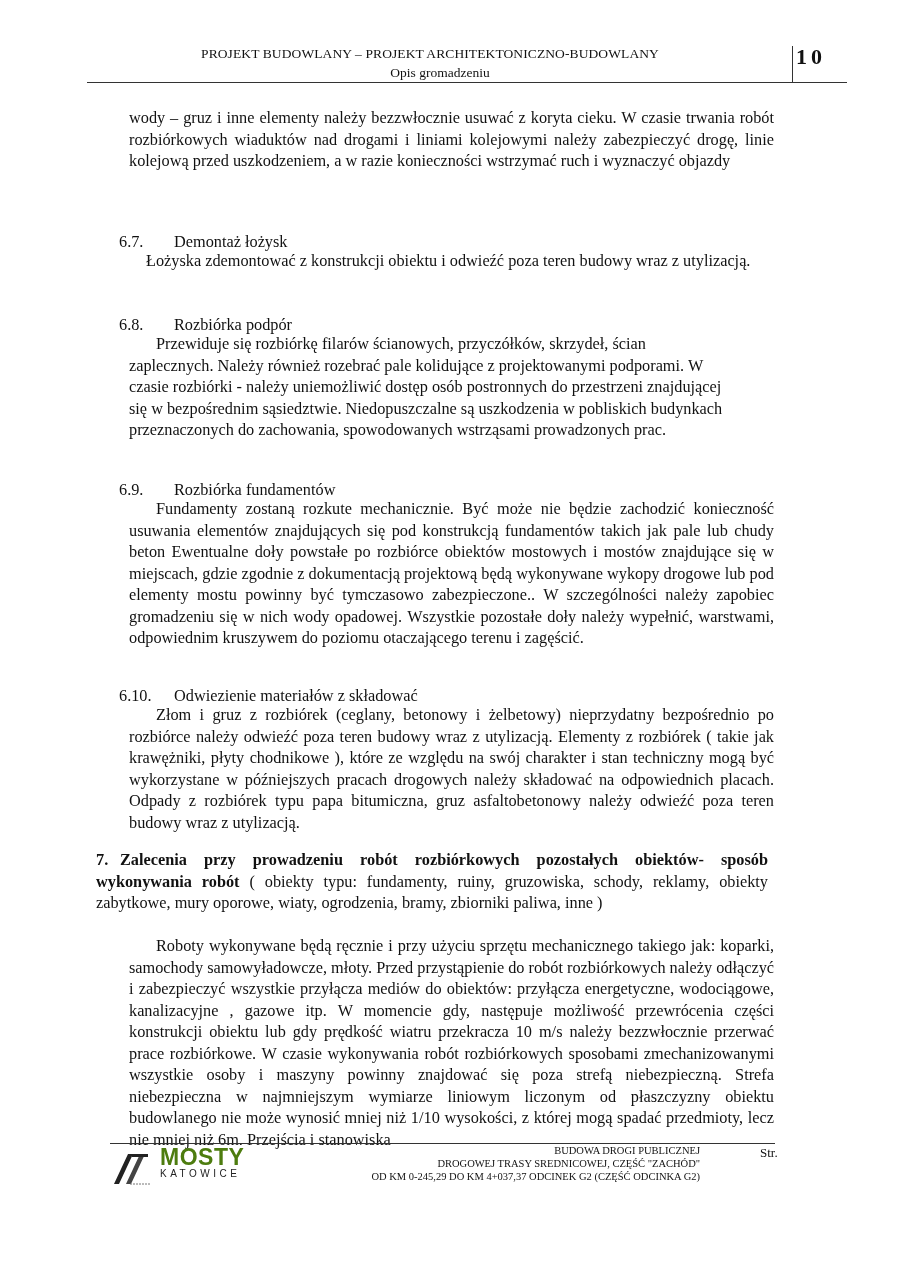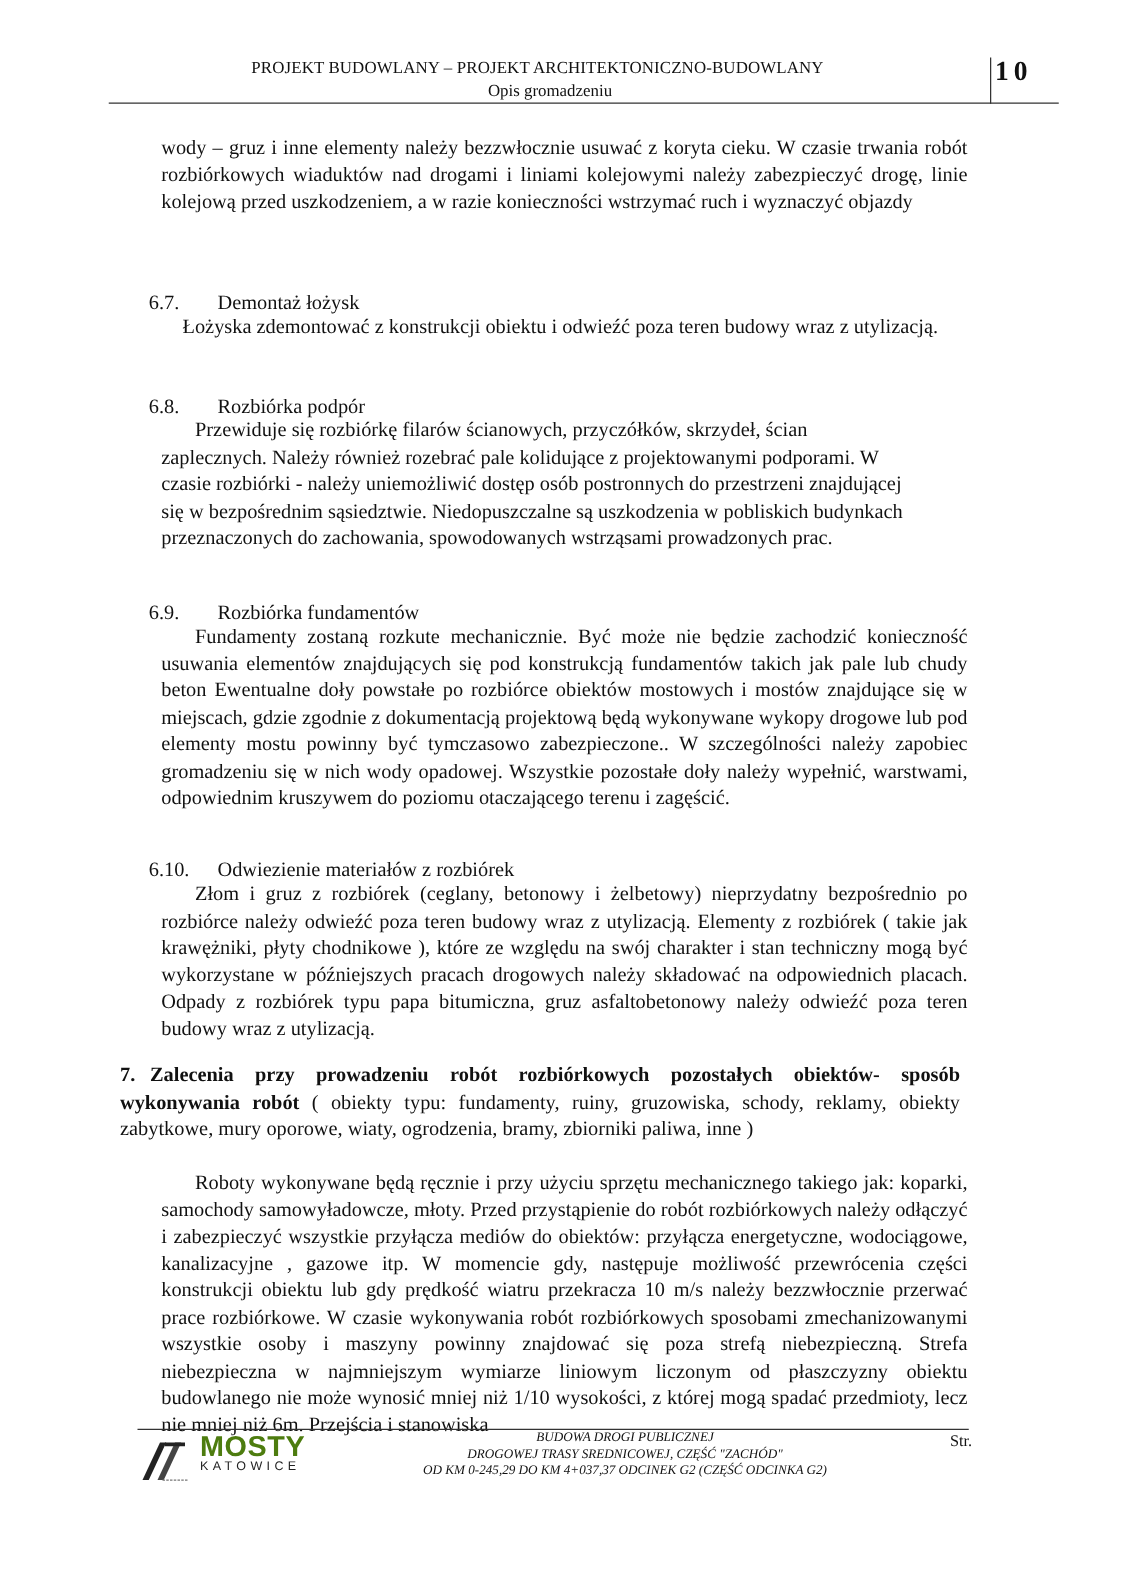--- a/index.html
+++ b/index.html
@@ -12,21 +12,21 @@
   .hdr-vline { left:792px; top:46px; width:1px; height:37px; background:#333; }
   .page-num { left:796px; top:44px; font-size:22px; font-weight:bold; letter-spacing:4px; }
   .p { font-size:16.3px; line-height:21.5px; text-align:justify; }
   .body-left { left:129px; width:645px; }
   .sec-head { font-size:16.3px; font-weight:normal; }
   .sec-num { display:inline-block; width:55px; }
   .indent { text-indent:27px; }
   .heading7 { left:96px; top:849px; width:672px; font-size:16.3px; line-height:21.5px; text-align:justify; }
   .heading7 .num { display:inline-block; width:24px; font-weight:bold; }
   .foot-line { left:110px; top:1143px; width:665px; height:1px; background:#333; }
-  .foot-center { left:300px; top:1144px; width:400px; text-align:center; font-size:10.5px; line-height:13px;font-style:italic; }
+  .foot-center { left:300px; top:1144px; width:400px; text-align:right; font-size:10.5px; line-height:13px; }
   .foot-str { left:760px; top:1145px; font-size:13px; }
   .logo-mark { left:112px; top:1150px; width:40px; height:36px; }
   .logo-text { left:160px; top:1146px; font-family:"Liberation Sans", "DejaVu Sans", sans-serif; }
   .logo-mosty { font-size:23px; font-weight:bold; letter-spacing:0.5px; line-height:22px; color:#4d7c0f; }
   .logo-kat { font-size:10px; letter-spacing:3.5px; color:#222; margin-top:0px; }
 </style>
 </head>
 <body>
 
 <div class="abs hdr-title">PROJEKT BUDOWLANY –  PROJEKT ARCHITEKTONICZNO-BUDOWLANY</div>
@@ -46,21 +46,21 @@
   <span class="sec-num">6.8.</span><span>Rozbiórka podpór</span>
 </div>
 <div class="abs p body-left indent" style="top:333px; width:600px; text-align:left;">Przewiduje się rozbiórkę filarów ścianowych, przyczółków, skrzydeł, ścian zaplecznych. Należy również rozebrać pale kolidujące z projektowanymi podporami. W czasie rozbiórki - należy uniemożliwić dostęp osób postronnych do przestrzeni znajdującej się  w bezpośrednim sąsiedztwie. Niedopuszczalne są uszkodzenia w pobliskich budynkach przeznaczonych do zachowania, spowodowanych wstrząsami prowadzonych prac.</div>
 
 <div class="abs sec-head" style="left:119px; top:480px;">
   <span class="sec-num">6.9.</span><span>Rozbiórka fundamentów</span>
 </div>
 <div class="abs p body-left indent" style="top:498px;">Fundamenty zostaną rozkute mechanicznie. Być może nie będzie zachodzić konieczność usuwania elementów znajdujących się pod konstrukcją fundamentów takich jak pale lub chudy beton Ewentualne doły powstałe po rozbiórce obiektów mostowych i mostów znajdujące się w miejscach, gdzie zgodnie z dokumentacją projektową będą wykonywane wykopy drogowe lub pod elementy mostu powinny być tymczasowo zabezpieczone.. W szczególności należy zapobiec gromadzeniu się w nich wody opadowej. Wszystkie pozostałe doły należy wypełnić, warstwami, odpowiednim kruszywem do poziomu otaczającego terenu i zagęścić.</div>
 
 <div class="abs sec-head" style="left:119px; top:686px;">
-  <span class="sec-num">6.10.</span><span>Odwiezienie materiałów z rozbiórek</span>
+  <span class="sec-num">6.10.</span><span>Odwiezienie materiałów z składować</span>
 </div>
 <div class="abs p body-left indent" style="top:704px;">Złom i gruz z rozbiórek (ceglany, betonowy i żelbetowy) nieprzydatny bezpośrednio po rozbiórce należy odwieźć poza teren budowy wraz z utylizacją. Elementy z rozbiórek ( takie jak  krawężniki, płyty chodnikowe ), które ze względu na swój charakter i stan techniczny mogą być wykorzystane w późniejszych pracach drogowych należy składować na odpowiednich placach. Odpady z rozbiórek typu  papa bitumiczna, gruz asfaltobetonowy należy odwieźć poza teren budowy wraz z utylizacją.</div>
 
 <div class="abs heading7">
   <span class="num">7.</span><b>Zalecenia przy prowadzeniu robót rozbiórkowych pozostałych obiektów- sposób wykonywania robót</b><span> ( obiekty typu: fundamenty, ruiny, gruzowiska, schody, reklamy, obiekty zabytkowe, mury oporowe, wiaty, ogrodzenia, bramy, zbiorniki paliwa, inne )</span>
 </div>
 <div class="abs p body-left indent" style="top:935px;">Roboty wykonywane będą ręcznie i przy użyciu sprzętu mechanicznego takiego jak: koparki, samochody samowyładowcze, młoty. Przed przystąpienie do robót rozbiórkowych należy odłączyć i zabezpieczyć wszystkie przyłącza mediów do obiektów: przyłącza energetyczne, wodociągowe, kanalizacyjne , gazowe itp. W momencie gdy, następuje możliwość przewrócenia części konstrukcji obiektu lub gdy prędkość wiatru przekracza 10 m/s należy bezzwłocznie przerwać prace rozbiórkowe. W czasie wykonywania robót rozbiórkowych sposobami zmechanizowanymi wszystkie osoby i maszyny powinny znajdować się poza strefą niebezpieczną. Strefa niebezpieczna w najmniejszym wymiarze liniowym liczonym od płaszczyzny obiektu budowlanego nie może wynosić mniej niż 1/10 wysokości, z której mogą spadać przedmioty, lecz nie mniej niż 6m. Przejścia i stanowiska</div>
 
 <div class="abs foot-line"></div>
 <div class="abs logo-mark">

